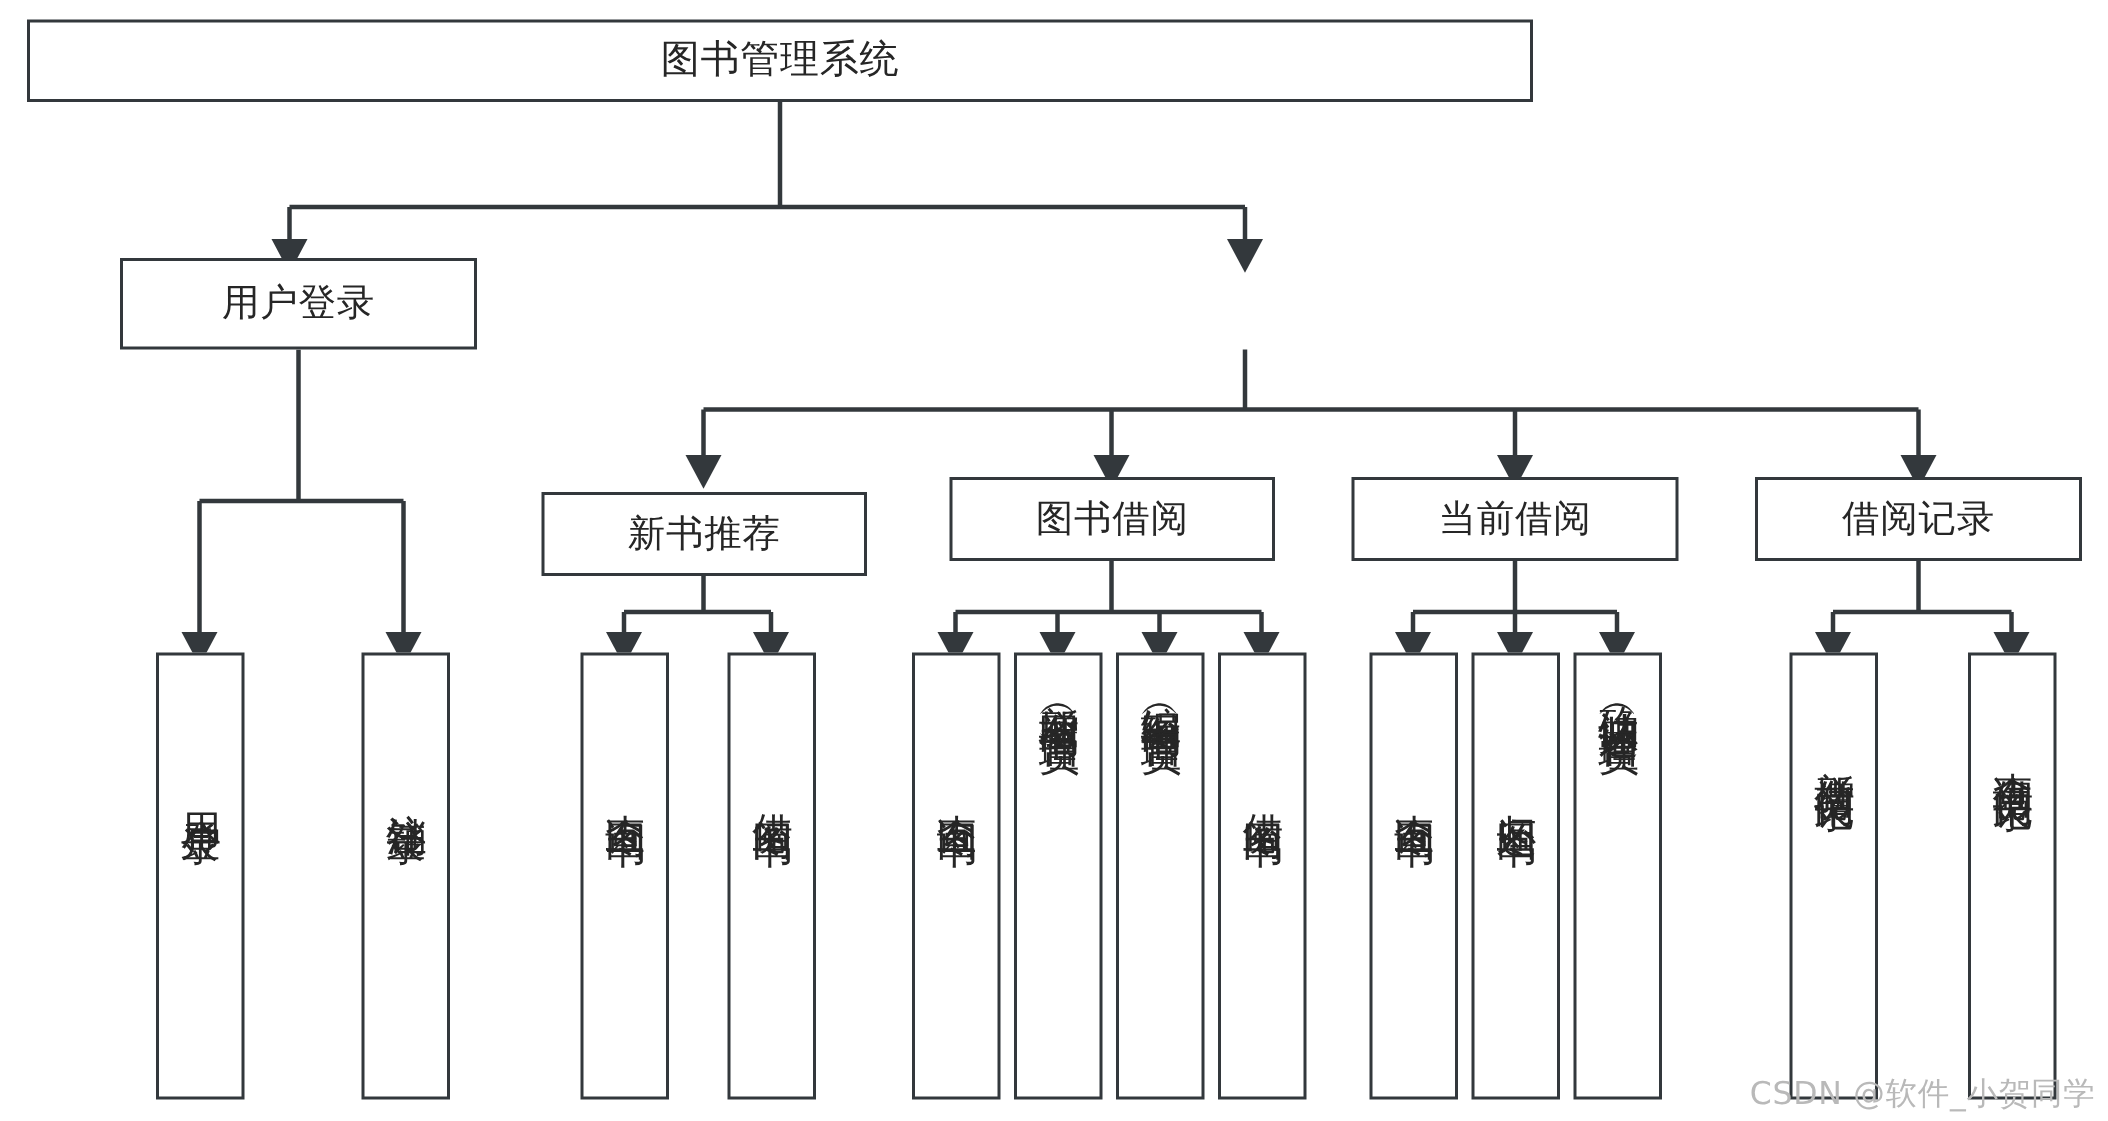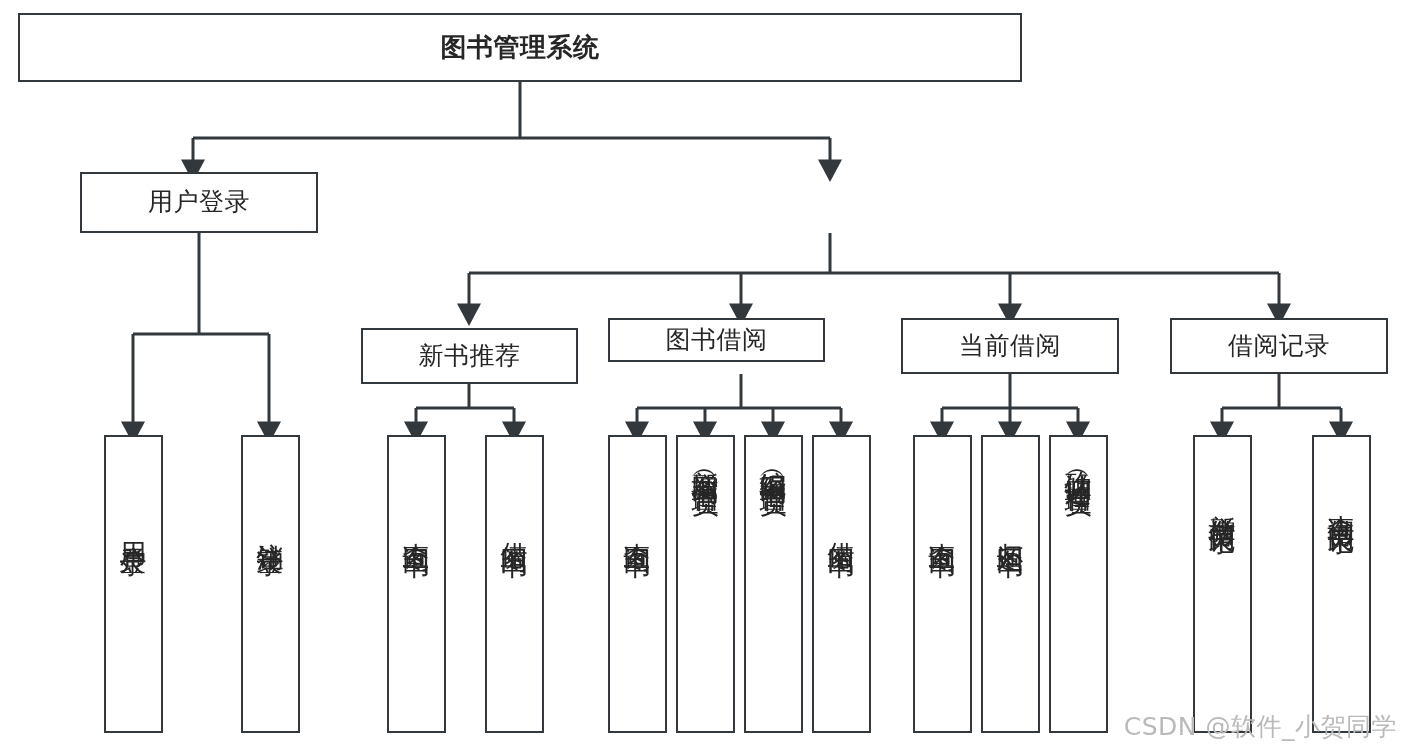--- a/index.html
+++ b/index.html
@@ -71,21 +71,21 @@
   .node.vert.tall .label {
     margin-top: 6px;
   }
   .node.vert.upper .label {
     margin-top: 50px;
   }
   #watermark {
     position: absolute;
     right: 8px;
     bottom: 4px;
-    font-size: 25px;
+    font-size: 21px;
     color: #b9b9b9;
     white-space: nowrap;
     letter-spacing: 0.5px;
   }
 </style>
 </head>
 <body>
 
 <div id="diagram-root">
 
@@ -132,32 +132,32 @@
       <path d="M1010,408 L1010,428" marker-end="url(#arrow)"></path>
       <path d="M1078,408 L1078,428" marker-end="url(#arrow)"></path>
 
       <path d="M1279,374 L1279,408"></path>
       <path d="M1222,408 L1341,408"></path>
       <path d="M1222,408 L1222,428" marker-end="url(#arrow)"></path>
       <path d="M1341,408 L1341,428" marker-end="url(#arrow)"></path>
     </g>
   </svg>
 
-  <div class="node horiz root" style="left:18px; top:13px; width:1004px; height:69px;font-weight:bold;">
+  <div class="node horiz root" style="left:18px; top:13px; width:1004px; height:55px;">
     <span class="label">图书管理系统</span>
   </div>
 
   <div class="node horiz" style="left:80px; top:172px; width:238px; height:61px;">
     <span class="label">用户登录</span>
   </div>
 
   <div class="node horiz" style="left:361px; top:328px; width:217px; height:56px;">
     <span class="label">新书推荐</span>
   </div>
-  <div class="node horiz" style="left:608px; top:318px; width:217px; height:44px;justify-content:center;">
+  <div class="node horiz" style="left:633px; top:318px; width:217px; height:56px;justify-content:center;">
     <span class="label">图书借阅</span>
   </div>
   <div class="node horiz" style="left:1170px; top:318px; width:218px; height:56px;">
     <span class="label">借阅记录</span>
   </div>
   <div class="node horiz" style="left:901px; top:318px; width:218px; height:56px;">
     <span class="label">当前借阅</span>
   </div>
 
   <div class="node vert mid" style="left:104px; top:435px; width:59px; height:298px;">

